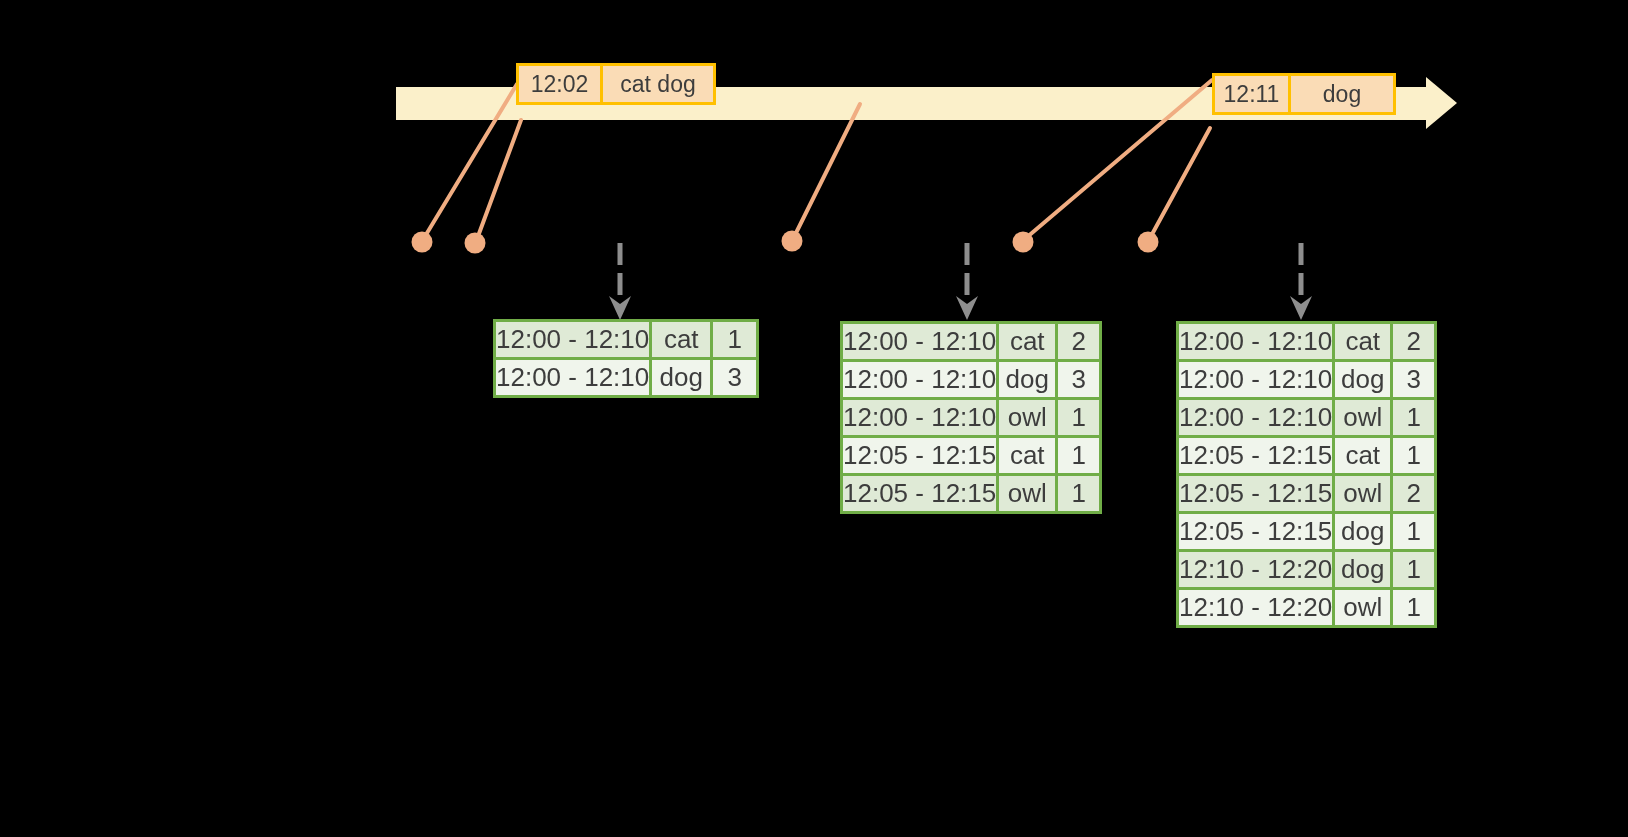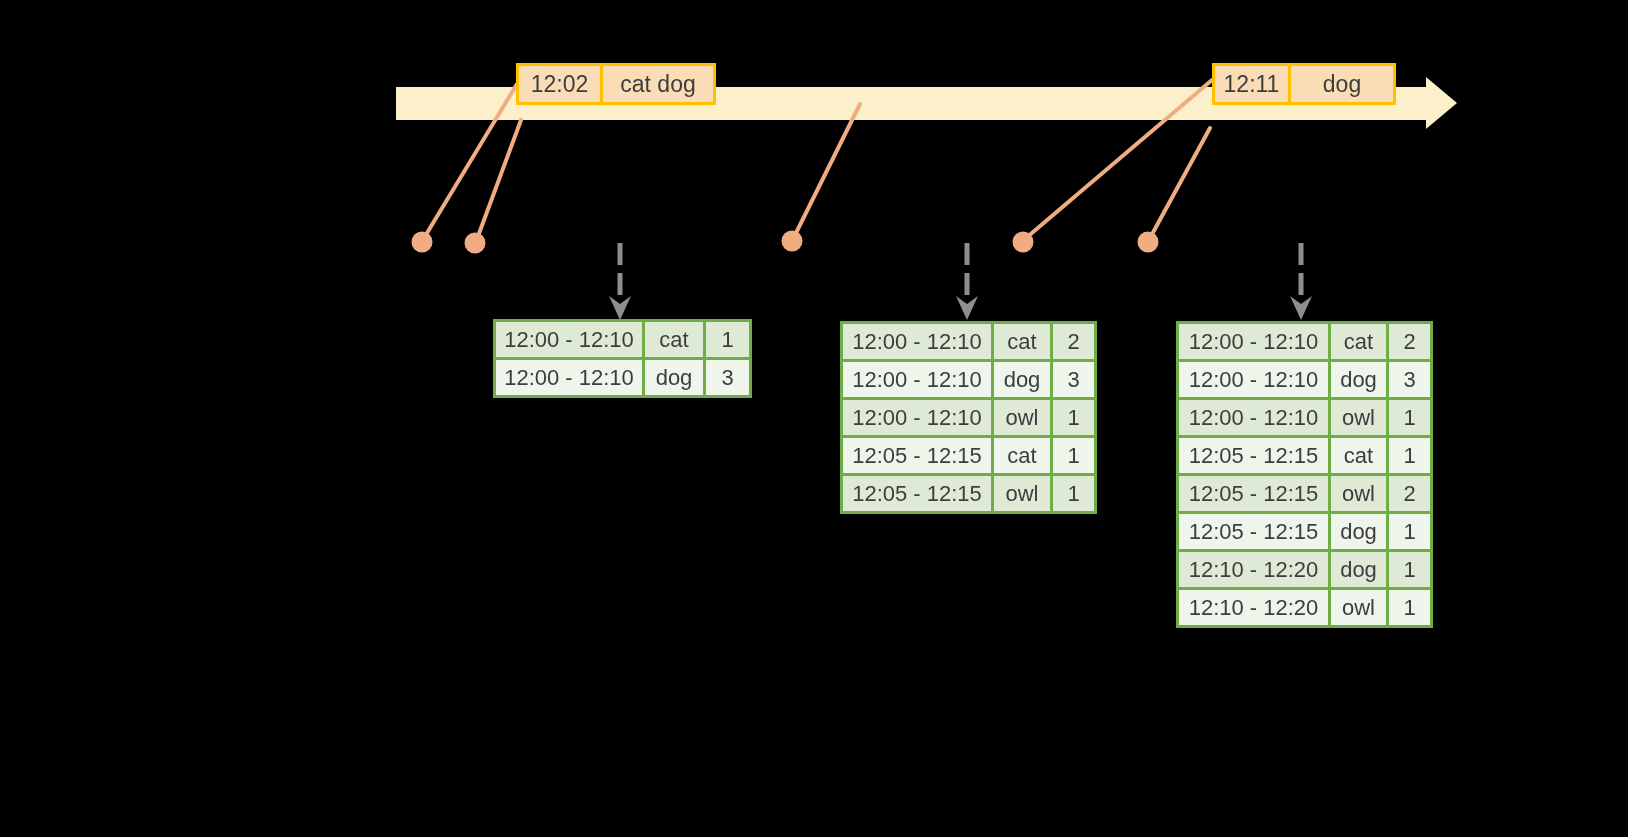--- a/index.html
+++ b/index.html
@@ -26,28 +26,28 @@
   .event-table{border:1px solid var(--event-border);}
   .event-table td{
     border:3px solid var(--event-border);
     height:36px;font-size:23px;
   }
   .event-table tr:nth-child(odd) td{background:var(--event-row-dark);}
   .event-table tr:nth-child(even) td{background:var(--event-row-light);}
   .result-table{border:2px solid var(--result-border);}
   .result-table td{
     border:3px solid var(--result-border);
-    height:35px;font-size:22px;text-align:center;
+    height:35px;font-size:26px;text-align:center;
   }
   .result-table tr:nth-child(odd) td{background:var(--result-row-dark);}
   .result-table tr:nth-child(even) td{background:var(--result-row-light);}
   
   #event-table-1{left:516px;top:63px;}
   #event-table-2{left:861px;top:83px;}
-  #event-table-3{left:1212px;top:63px;border-radius:22px;}
+  #event-table-3{left:1212px;top:73px;border-radius:22px;}
   #result-table-1{left:493px;top:319px;}
   #result-table-2{left:840px;top:321px;}
   #result-table-3{left:1176px;top:321px;}
 </style>
 </head>
 <body>
 
 <div class="canvas">
 
   <svg class="overlay" width="1628" height="837">

